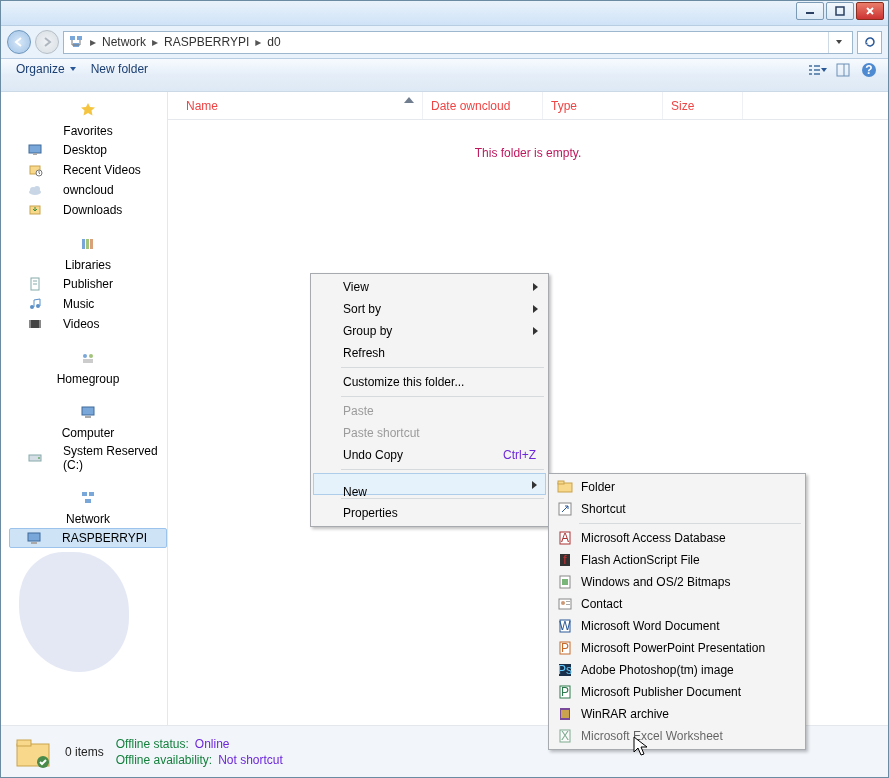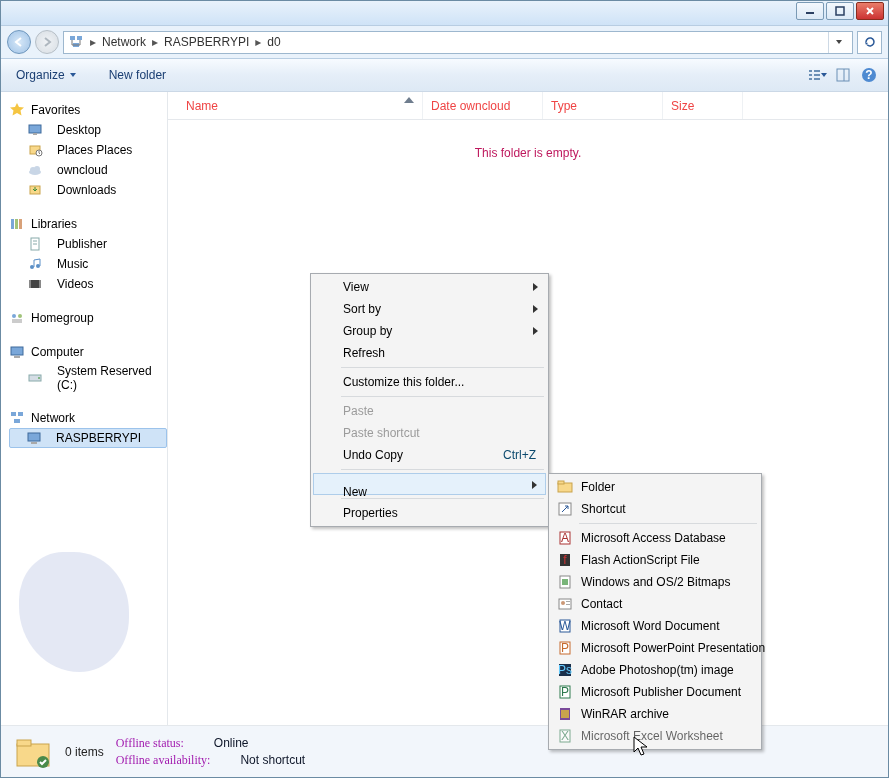--- a/index.html
+++ b/index.html
@@ -18,65 +18,65 @@
   .navbtn { width:24px; height:24px; border-radius:50%; background: radial-gradient(#d7e8f8,#9fc2e6); border:1px solid #6f97bd; display:flex; align-items:center; justify-content:center; }
   .navbtn.fwd { background: radial-gradient(#f0f3f6,#d7dde3); border-color:#b6bfc7; }
   .addr { flex:1; height:23px; background:#fff; border:1px solid #9db7ce; display:flex; align-items:center; padding:0 4px; gap:6px; }
   .crumb { color:#333; }
   .chev { color:#555; }
   .addr-end { display:flex; gap:0; margin-left:auto; }
   .addr-btn { width:20px; height:21px; border-left:1px solid #cdd9e5; display:flex; align-items:center; justify-content:center; }
   .refresh-box { width:25px; height:23px; background:#fff; border:1px solid #9db7ce; display:flex; align-items:center; justify-content:center; }
 
   
-  .toolbar { height:33px; display:flex; align-items:center; gap:18px; padding:0 8px; background: linear-gradient(#f7fbff,#e5eef8,#dde9f5); border-bottom:1px solid #cbd8e6; }
+  .toolbar { height:33px; display:flex; align-items:flex-start; padding:0 8px; background: linear-gradient(#f7fbff,#e5eef8,#dde9f5); border-bottom:1px solid #cbd8e6; }
   .tbtn { color:#1a3e72; display:flex; align-items:center; gap:4px; padding:2px 6px; border:1px solid transparent; border-radius:2px; }
   .toolbar-right { margin-left:auto; display:flex; gap:4px; align-items:center; }
   .ticon { width:22px; height:22px; display:flex; align-items:center; justify-content:center; border:1px solid transparent; border-radius:2px; }
 
   
   .body { flex:1; display:flex; min-height:0; }
   .sidebar { width:167px; border-right:1px solid #e4e8ec; padding:8px 0 8px 8px; overflow:hidden; position:relative; }
   .blob { position:absolute; left:18px; top:460px; width:110px; height:120px; background:#c9d1ea; border-radius:40% 50% 45% 55%; opacity:.5; z-index:0; }
   .grp { margin-bottom:14px; position:relative; z-index:1; }
-  .ghdr { display:flex; align-items:center; gap:6px; padding:2px 0; }
-  .gitem { display:flex; align-items:center; gap:14px; padding:2px 0 2px 18px; }
+  .ghdr { display:flex; align-items:center; gap:6px; padding:2px 0;flex-direction:column; }
+  .gitem { display:flex; align-items:center; gap:20px; padding:2px 0 2px 18px; }
   .sel { background:#cfe3f7; border:1px solid #9cc3eb; border-radius:2px; padding:1px 2px 1px 16px; }
   .sidebar svg { flex-shrink:0; }
 
   .main { flex:1; display:flex; flex-direction:column; position:relative; }
   .cols { height:28px; display:flex; align-items:center; border-bottom:1px solid #e5e8ec; font-size:12px; color:#ef4444; }
   .col { padding:0 8px; border-right:1px solid #eef1f4; height:100%; display:flex; align-items:center; }
   .col.name { width:255px; padding-left:18px; position:relative; }
   .sortup { position:absolute; right:8px; top:5px; width:0; height:0; border-left:5px solid transparent; border-right:5px solid transparent; border-bottom:6px solid #6f7d8e; }
   .col.date { width:120px; }
   .col.type { width:120px; }
   .col.size { width:80px; }
   .empty { color:#be185d; text-align:center; margin-top:26px; }
 
   
   .ctx { position:absolute; background:#f4f4f4; border:1px solid #a7abb0; box-shadow:2px 2px 3px rgba(0,0,0,.25); padding:2px; }
   .ctx .row { height:22px; display:flex; align-items:center; padding:0 28px 0 30px; position:relative; white-space:nowrap; }
   .ctx .row.disabled { color:#9b9b9b;align-items:center; }
   .ctx .row.sub::after { content:""; position:absolute; right:8px; top:7px; border-left:5px solid #333; border-top:4px solid transparent; border-bottom:4px solid transparent; }
   .ctx .row.hl { background:#e5f1fb; border:1px solid #aecdea; height:22px; padding:16px 27px 0 29px; }
   .ctx .sep { height:1px; background:#d7dadd; margin:3px 2px 3px 28px; }
-  .ctx .sc { position:absolute; right:10px; color:#0c4a6e; }
+  .ctx .sc { position:absolute; right:10px; color:#6d28d9; }
   .ctx .ico { position:absolute; left:6px; top:3px; width:16px; height:16px; }
 
   #ctx1 { left:142px; top:181px; width:239px; }
-  #ctx2 { left:380px; top:381px; width:214px; }
+  #ctx2 { left:380px; top:381px; width:258px; }
 
   
   .status { height:52px; border-top:1px solid #e4e8ec; display:flex; align-items:center; padding:6px 12px; gap:12px; background:#f2f6fb; }
   .status .big { width:40px; height:40px; }
   .status .lines { display:flex; flex-direction:column; gap:2px; font-size:12px; }
   .kvs { display:flex; gap:6px; }
-  .klab { color:#a21caf;font-family:Liberation Serif, serif; }
-  .kval { color:#0f172a;margin-left:24px; }
+  .klab { color:#15803d; }
+  .kval { color:#6d28d9; }
 
   .cursor { position:absolute; left:465px; top:644px; z-index:50; width:16px; height:22px; }
 </style>
 </head>
 <body>
 
 <div class="window">
 
   <div class="titlebar">
     <div class="win-controls">
@@ -199,21 +199,21 @@
             </svg>
             <span>Desktop</span>
           </div>
         <div class="gitem">
             <svg width="16" height="16">
               <rect x="3" y="4" width="10" height="8" fill="#f8d88a" stroke="#c9a34d"></rect>
               <circle cx="12" cy="11" r="3" fill="#fff" stroke="#777"></circle>
               <line x1="12" y1="9" x2="12" y2="11" stroke="#777"></line>
               <line x1="12" y1="11" x2="13" y2="12" stroke="#777"></line>
             </svg>
-            <span>Places Places</span>
+            <span>Recent Videos</span>
           </div>
         <div class="gitem">
             <svg width="16" height="16">
               <ellipse cx="8" cy="10" rx="6" ry="3" fill="#c9d6e6"></ellipse>
               <circle cx="6" cy="8" r="3" fill="#c9d6e6"></circle>
               <circle cx="10" cy="7" r="3" fill="#c9d6e6"></circle>
             </svg>
             <span>owncloud</span>
           </div>
         <div class="gitem">

